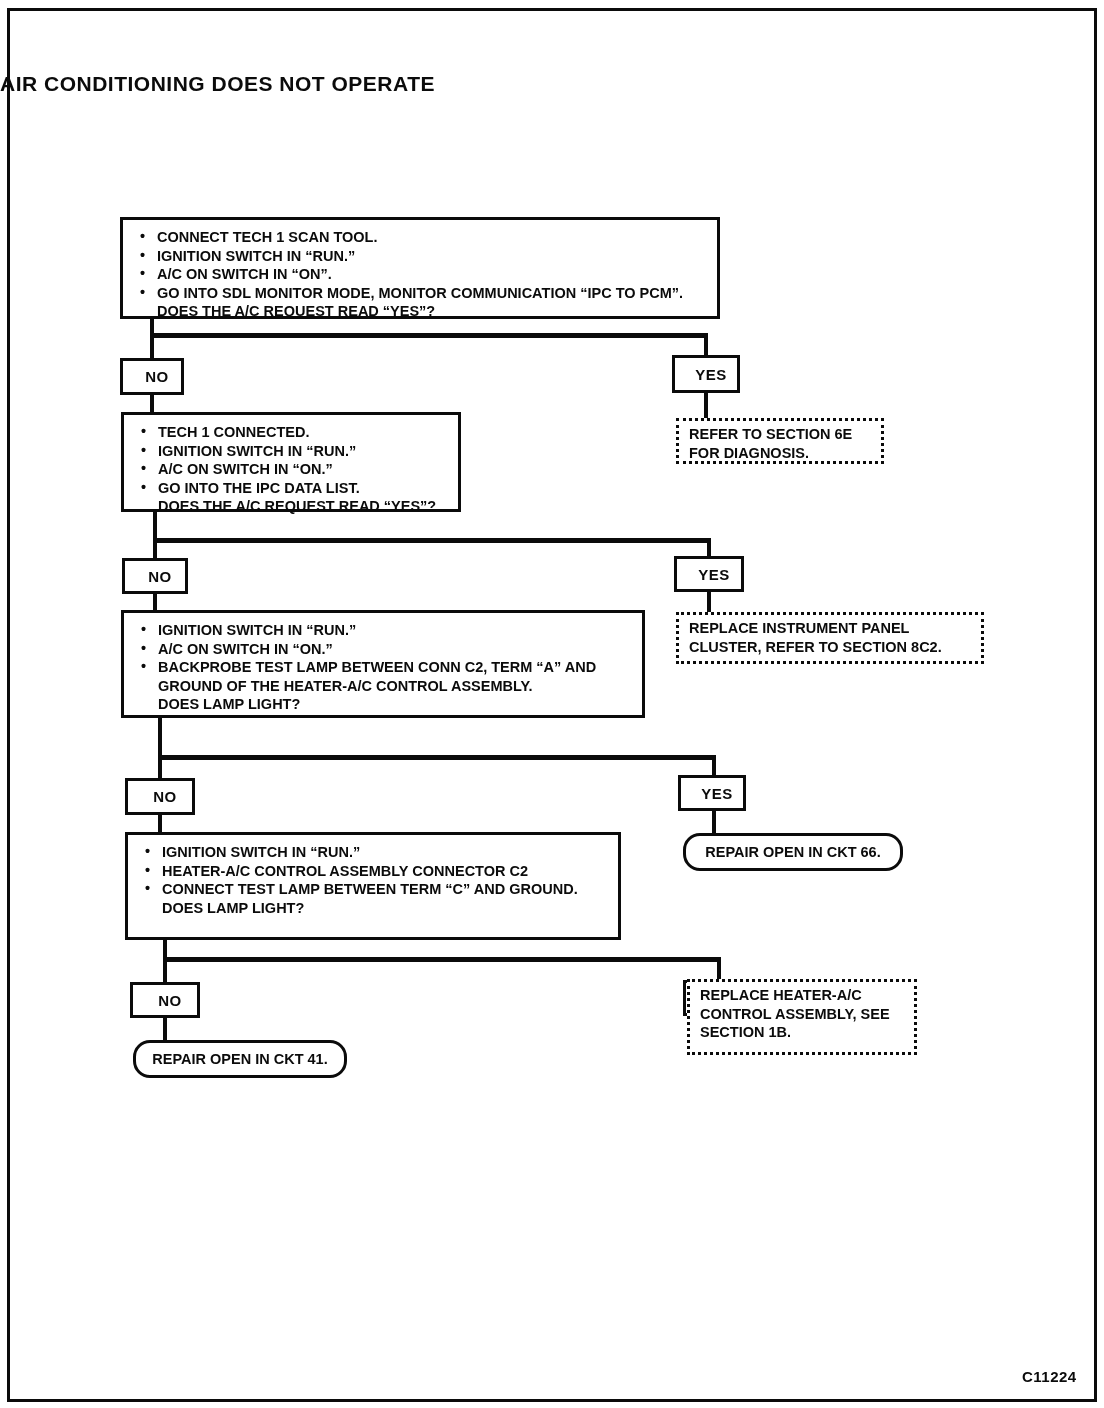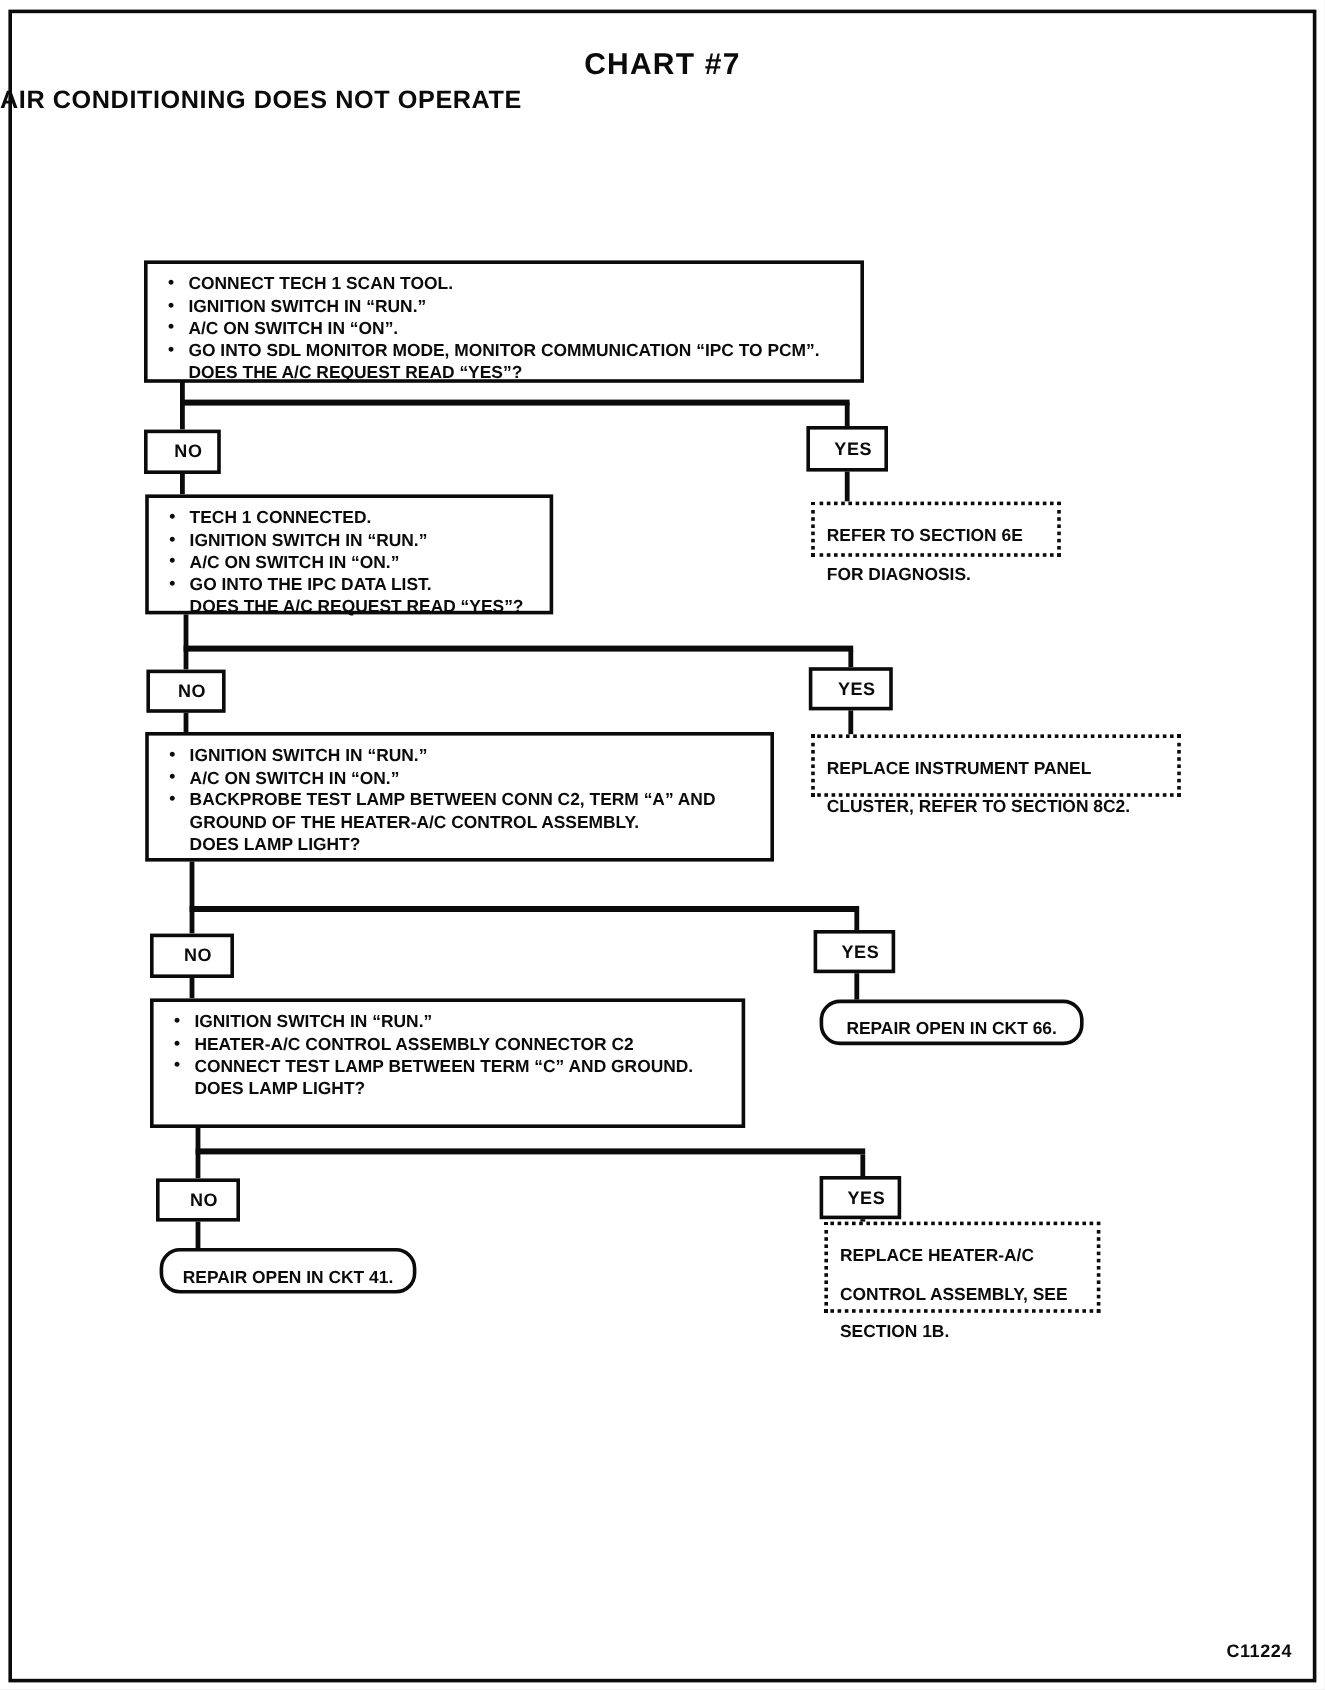--- a/index.html
+++ b/index.html
@@ -26,36 +26,35 @@
     padding-left:10px;
   }
   .decision{font-size:14.5px;font-weight:700;padding:8px 8px 4px 8px;}
   .bline{position:relative;padding-left:26px;line-height:18.6px;white-space:nowrap;}
   .bline .marker{position:absolute;left:9px;top:-1px;}
   .tag{
     display:flex;align-items:center;justify-content:center;
     font-size:15px;font-weight:700;letter-spacing:0.5px;
   }
   .terminal{font-size:14.5px;font-weight:700;padding:4px 10px;line-height:20px;}
-  .terminal .bline{padding-left:0;margin-top:13px;}
+  .terminal .bline{padding-left:0;}
   .dotted{border:3px dotted #0b0b0b;}
   .center{display:flex;align-items:center;justify-content:center;padding:0;border-radius:17px;}
   .vline,.hline{position:absolute;background:#0b0b0b;}
   .figcode{
     position:absolute;left:1022px;top:1368px;width:76px;
     font-size:15px;font-weight:700;letter-spacing:0.5px;
   }
 </style>
 </head>
 <body>
 
 <div id="page">
   <div id="frame"></div>
 
-  <div class="title1">CHART #7</div>
   <div class="title2">AIR CONDITIONING DOES NOT OPERATE</div>
 
   <div class="box decision" style="left:120px;top:217px;width:600px;height:102px;">
       <div class="bline"><span class="marker">•</span><span>CONNECT TECH 1 SCAN TOOL.</span></div>
       <div class="bline"><span class="marker">•</span><span>IGNITION SWITCH IN “RUN.”</span></div>
       <div class="bline"><span class="marker">•</span><span>A/C ON SWITCH IN “ON”.</span></div>
       <div class="bline"><span class="marker">•</span><span>GO INTO SDL MONITOR MODE, MONITOR COMMUNICATION “IPC TO PCM”.</span></div>
       <div class="bline"><span>DOES THE A/C REQUEST READ “YES”?</span></div>
     </div>
 
@@ -129,20 +128,20 @@
 
   <div class="box tag" style="left:130px;top:982px;width:70px;height:36px;">NO</div>
   <div class="box tag" style="left:683px;top:980px;width:68px;height:36px;">YES</div>
 
   <div class="vline" style="left:163px;top:1018px;width:4px;height:22px;"></div>
   <div class="vline" style="left:717px;top:1016px;width:4px;height:19px;"></div>
 
   <div class="box terminal center" style="left:133px;top:1040px;width:214px;height:38px;">
       <div class="bline"><span>REPAIR OPEN IN CKT 41.</span></div>
     </div>
-  <div class="box dotted terminal" style="left:687px;top:1018px;width:230px;height:76px;">
+  <div class="box dotted terminal" style="left:687px;top:979px;width:230px;height:76px;">
       <div class="bline"><span>REPLACE HEATER-A/C</span></div>
       <div class="bline"><span>CONTROL ASSEMBLY, SEE</span></div>
       <div class="bline"><span>SECTION 1B.</span></div>
     </div>
 
   <div class="figcode">C11224</div>
 </div>
 
 </body></html>

